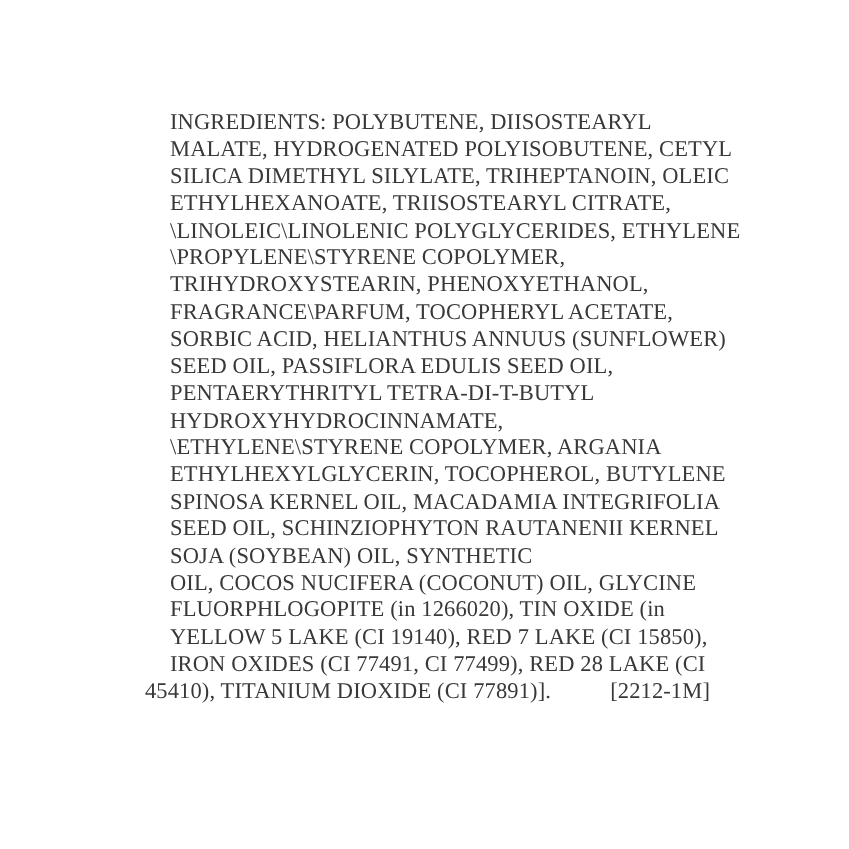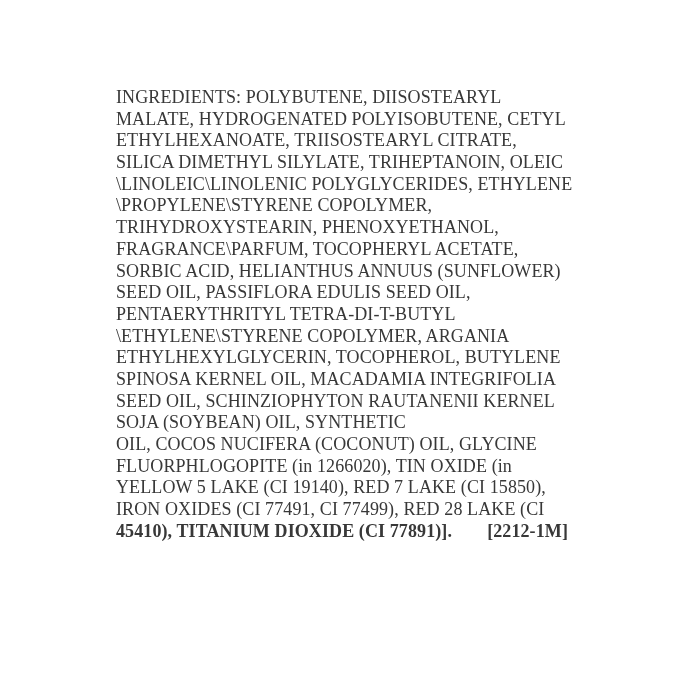--- a/index.html
+++ b/index.html
@@ -20,43 +20,44 @@
     top: 87px;
     width: 452px;
     color: #383838;
     font-size: 18px;
     line-height: 21.7px;
     letter-spacing: 0.1px;
     white-space: nowrap;
   }
   .line {
     height: 21.7px;
+    margin-left: 20px;
   }
   .last-line {
     display: flex;
     justify-content: space-between;
     height: 21.7px;
-    font-weight: bold;
   }
 </style>
 </head>
 <body>
 
 <div class="label-block">
   <div class="line">INGREDIENTS: POLYBUTENE, DIISOSTEARYL</div>
   <div class="line">MALATE, HYDROGENATED POLYISOBUTENE, CETYL</div>
+  <div class="line">SILICA DIMETHYL SILYLATE, TRIHEPTANOIN, OLEIC</div>
   <div class="line">ETHYLHEXANOATE, TRIISOSTEARYL CITRATE,</div>
-  <div class="line">SILICA DIMETHYL SILYLATE, TRIHEPTANOIN, OLEIC</div>
   <div class="line">\LINOLEIC\LINOLENIC POLYGLYCERIDES, ETHYLENE</div>
   <div class="line">\PROPYLENE\STYRENE COPOLYMER,</div>
   <div class="line">TRIHYDROXYSTEARIN, PHENOXYETHANOL,</div>
   <div class="line">FRAGRANCE\PARFUM, TOCOPHERYL ACETATE,</div>
   <div class="line">SORBIC ACID, HELIANTHUS ANNUUS (SUNFLOWER)</div>
   <div class="line">SEED OIL, PASSIFLORA EDULIS SEED OIL,</div>
   <div class="line">PENTAERYTHRITYL TETRA-DI-T-BUTYL</div>
+  <div class="line">HYDROXYHYDROCINNAMATE,</div>
   <div class="line">\ETHYLENE\STYRENE COPOLYMER, ARGANIA</div>
   <div class="line">ETHYLHEXYLGLYCERIN, TOCOPHEROL, BUTYLENE</div>
   <div class="line">SPINOSA KERNEL OIL, MACADAMIA INTEGRIFOLIA</div>
   <div class="line">SEED OIL, SCHINZIOPHYTON RAUTANENII KERNEL</div>
   <div class="line">SOJA (SOYBEAN) OIL, SYNTHETIC</div>
   <div class="line">OIL, COCOS NUCIFERA (COCONUT) OIL, GLYCINE</div>
   <div class="line">FLUORPHLOGOPITE (in 1266020), TIN OXIDE (in</div>
   <div class="line">YELLOW 5 LAKE (CI 19140), RED 7 LAKE (CI 15850),</div>
   <div class="line">IRON OXIDES (CI 77491, CI 77499), RED 28 LAKE (CI</div>
   <div class="last-line">

